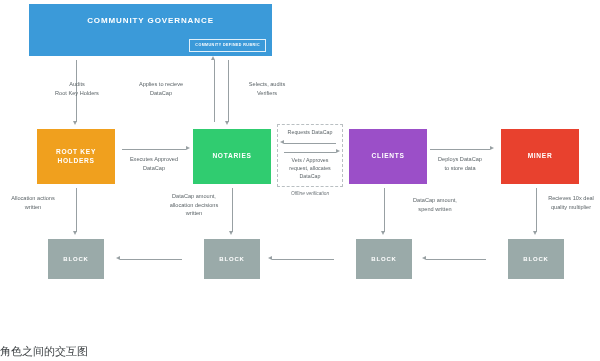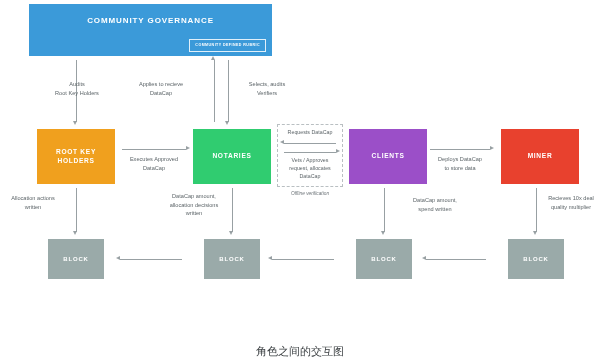--- a/index.html
+++ b/index.html
@@ -172,21 +172,21 @@
     line-height: 1.5;
     color: #5d6569;
     white-space: pre-line;
   }
 
   
   #caption {
     position: absolute;
     left: 0; right: 0;
     bottom: 2px;
-    text-align: center;
+    text-align: left;
     font-size: 11px;
     color: #3c4043;
     font-family: "DejaVu Sans", sans-serif;
   }
 </style>
 </head>
 <body>
 
 <div id="canvas">
 

